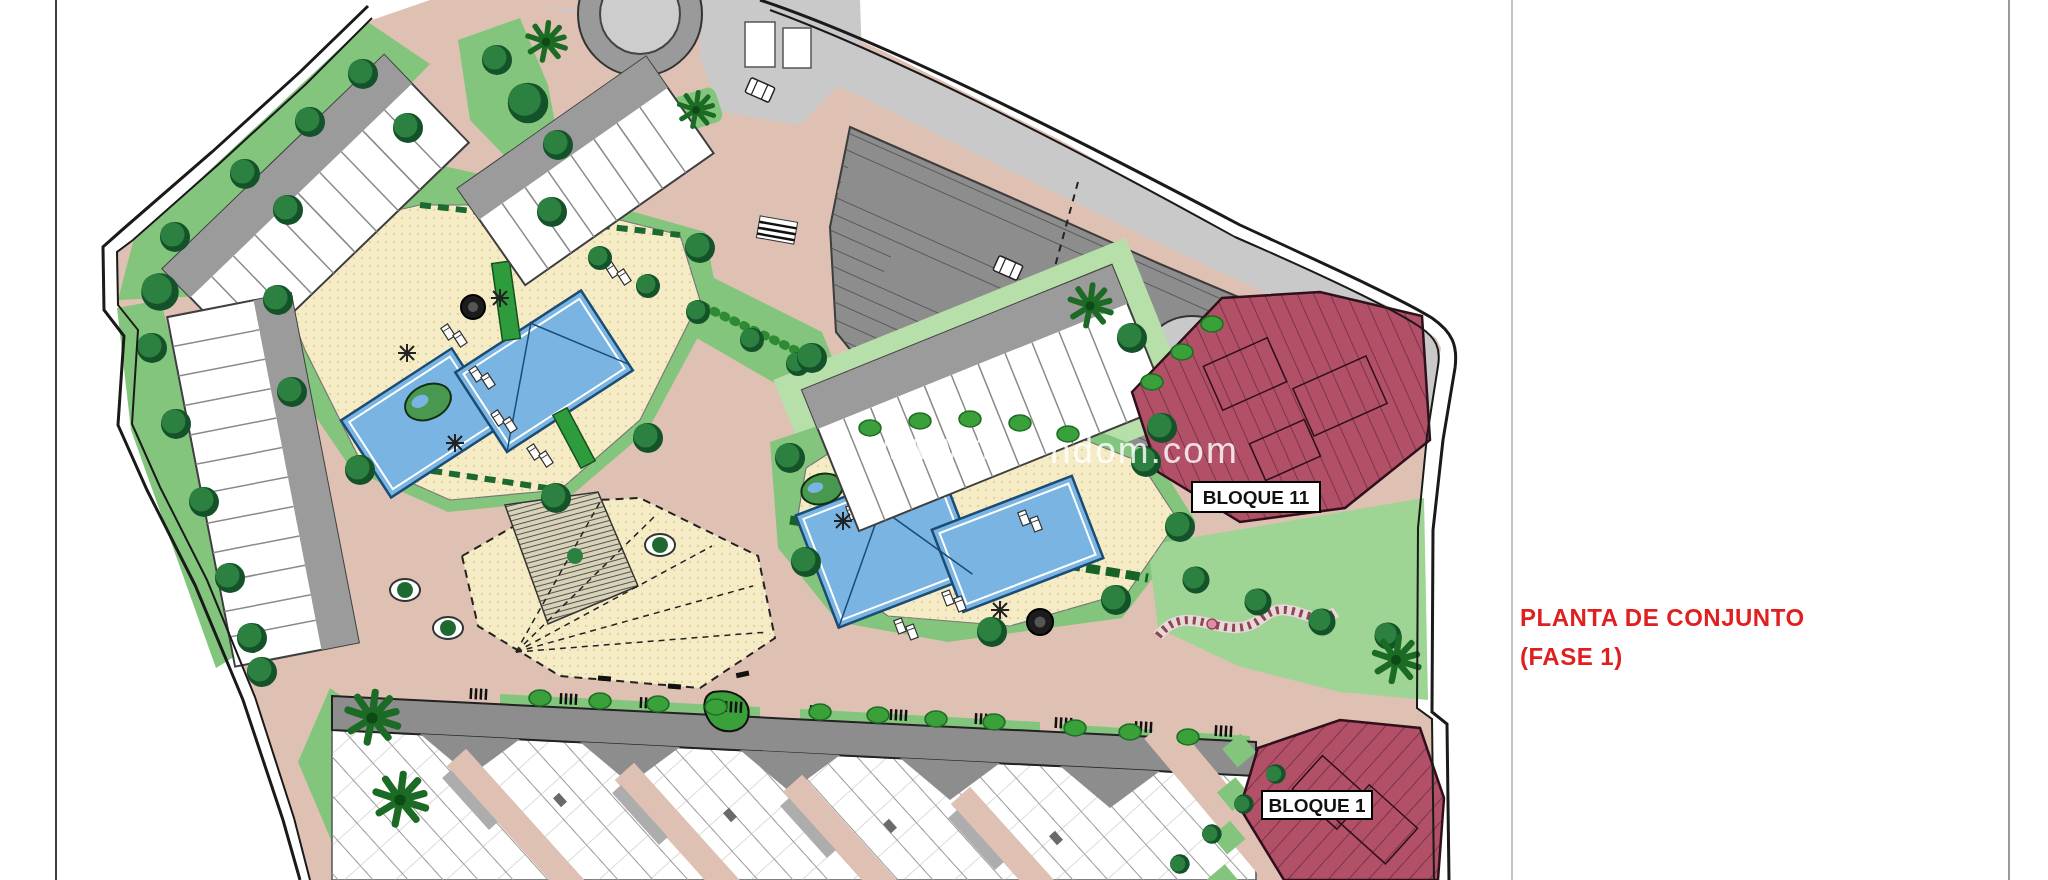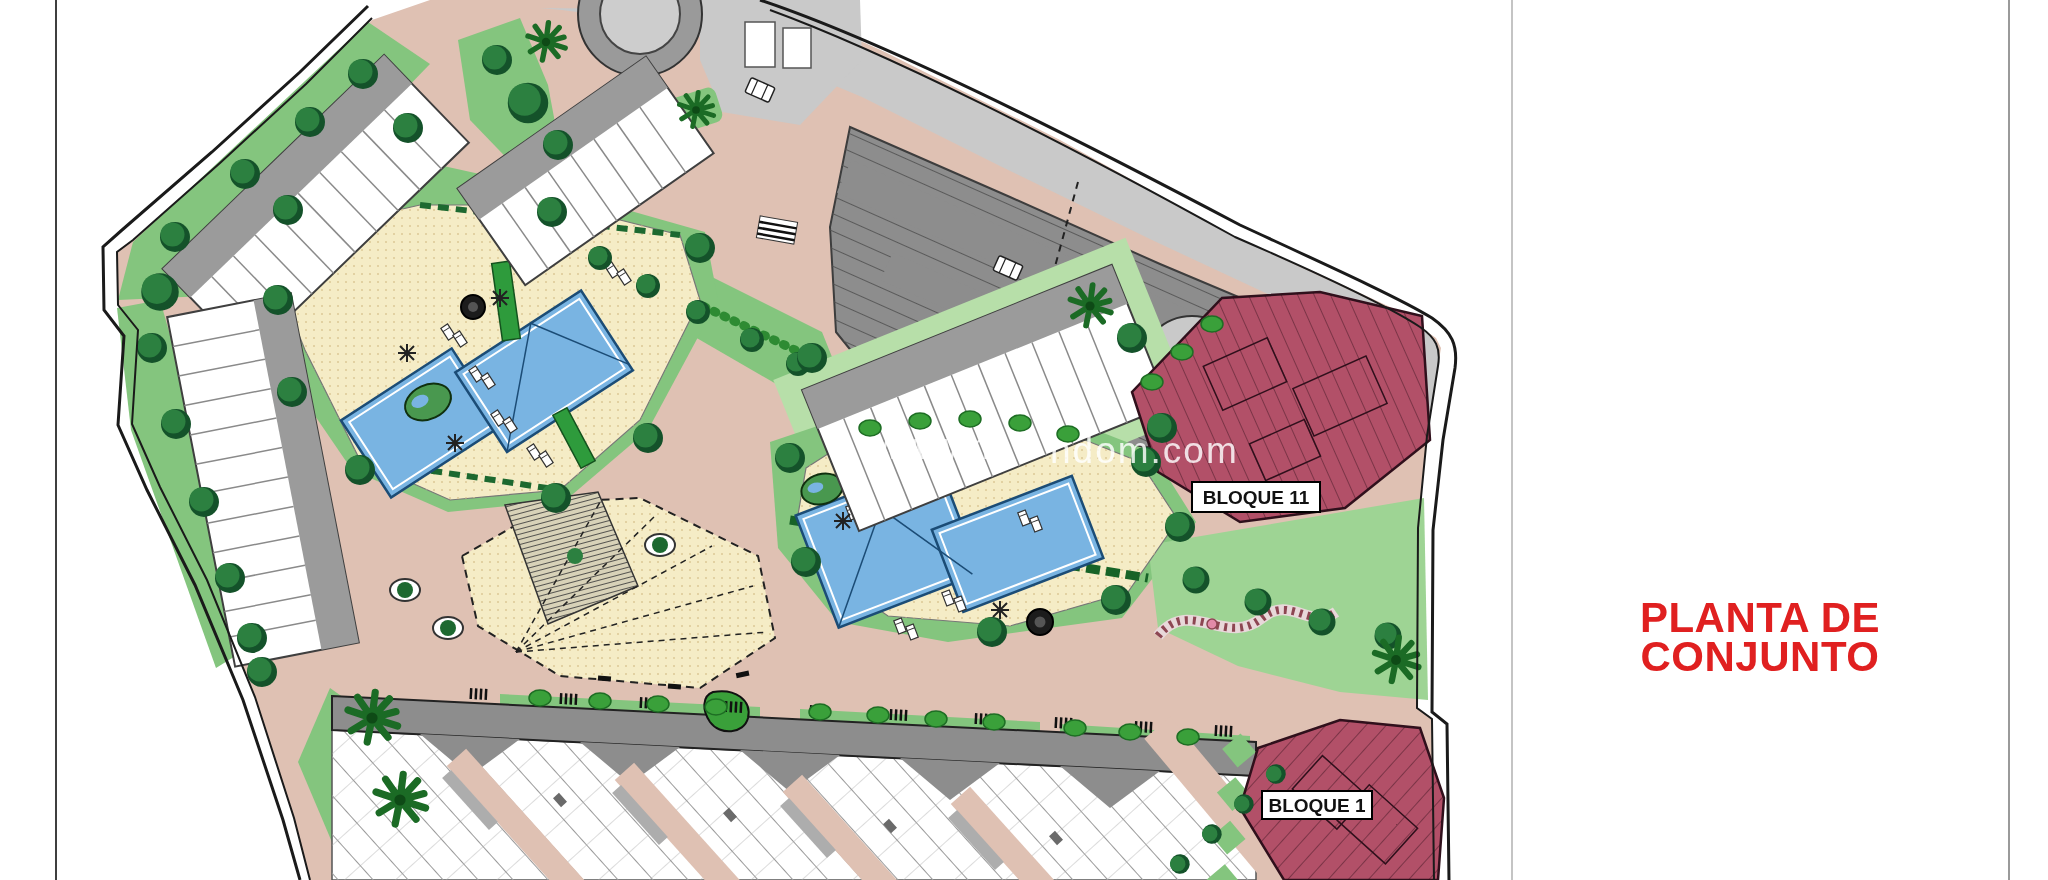--- a/index.html
+++ b/index.html
@@ -1,20 +1,20 @@
 <!DOCTYPE html>
 <html><head>
 <meta charset="utf-8">
 <style>
   html,body{margin:0;padding:0;background:#ffffff;}
   .canvas{position:relative;width:2048px;height:880px;background:#ffffff;overflow:hidden;
           font-family:"Liberation Sans",sans-serif;}
   .map-svg{position:absolute;left:0;top:0;}
-  .title-block{position:absolute;left:1520px;top:598px;width:480px;text-align:center;
-               color:#e02020;font-weight:bold;font-size:42px;line-height:39px;letter-spacing:.5px;}
+  .title-block{position:absolute;left:1520px;top:598px;width:480px;
+               color:#e02020;font-weight:bold;font-size:24px;line-height:39px;letter-spacing:.5px;}
   .blk-label{font-family:"Liberation Sans",sans-serif;font-size:19px;font-weight:600;fill:#111;}
   .wmark{font-family:"Liberation Sans",sans-serif;font-size:37px;letter-spacing:2px;
          fill:rgba(255,255,255,0.82);}
 </style>
 </head>
 <body>
 
 <div class="canvas">
 
 <svg class="map-svg" width="2048" height="880" viewBox="0 0 2048 880" xmlns="http://www.w3.org/2000/svg">
@@ -457,15 +457,16 @@
     <text class="wmark" x="1050" y="463">ndom.com</text>
   </g>
 
   <line x1="56" y1="0" x2="56" y2="880" stroke="#3f3f3f" stroke-width="2"></line>
   <line x1="1512" y1="0" x2="1512" y2="880" stroke="#b0b0b0" stroke-width="1.5"></line>
   <line x1="2009" y1="0" x2="2009" y2="880" stroke="#9a9a9a" stroke-width="2"></line>
 </svg>
 
   <div class="title-block">
     <div>PLANTA DE CONJUNTO</div>
+    <div>(FASE 1)</div>
   </div>
 
 </div>
 
 </body></html>

